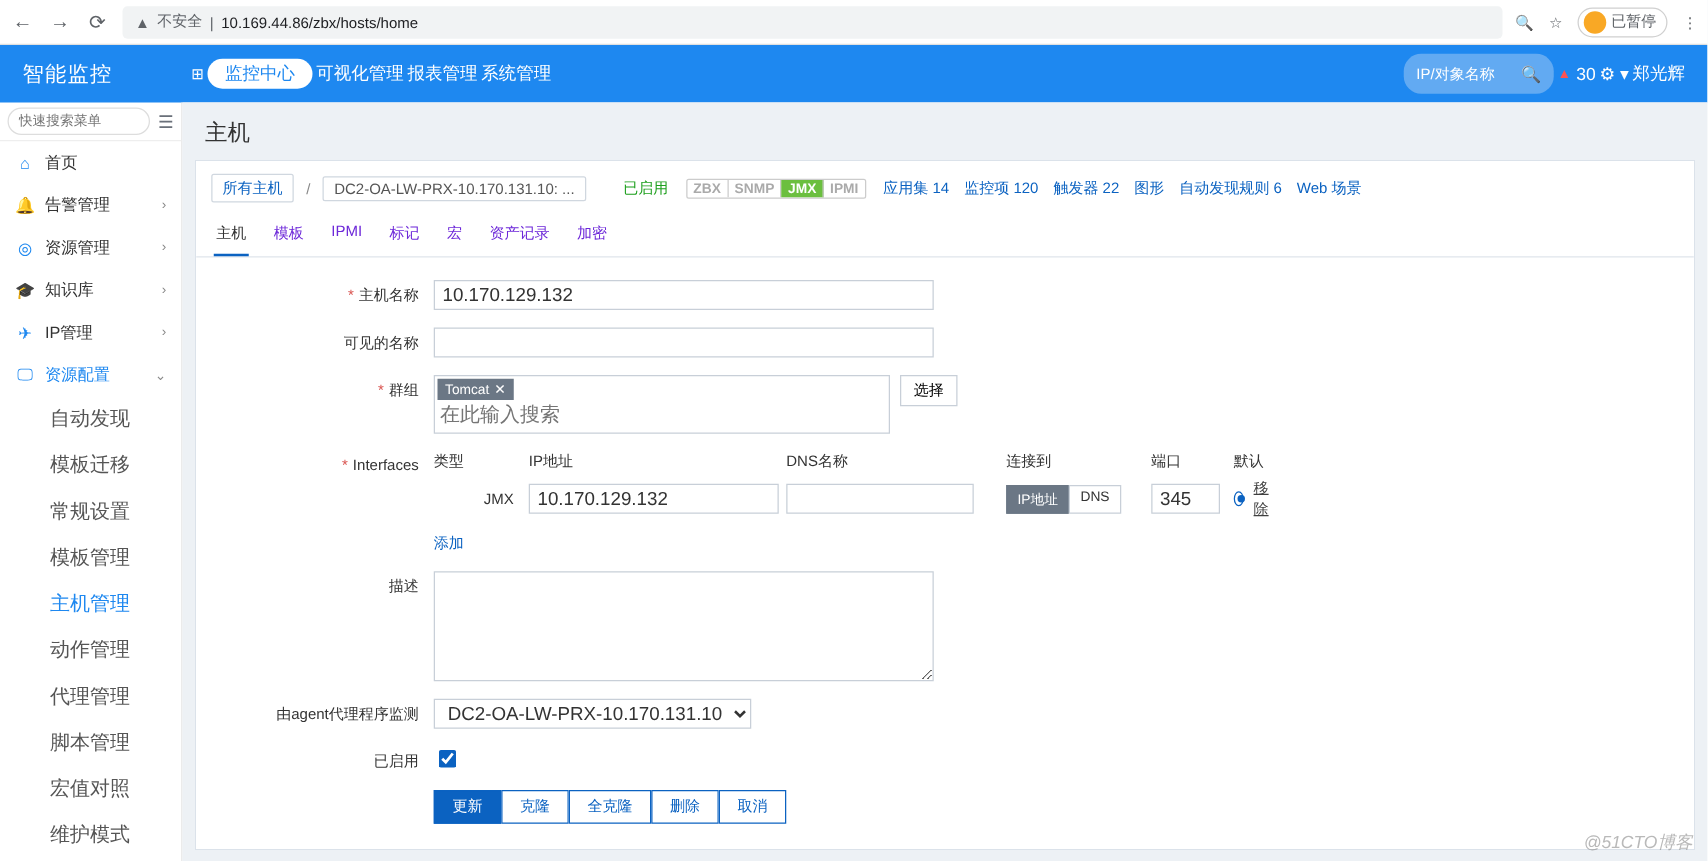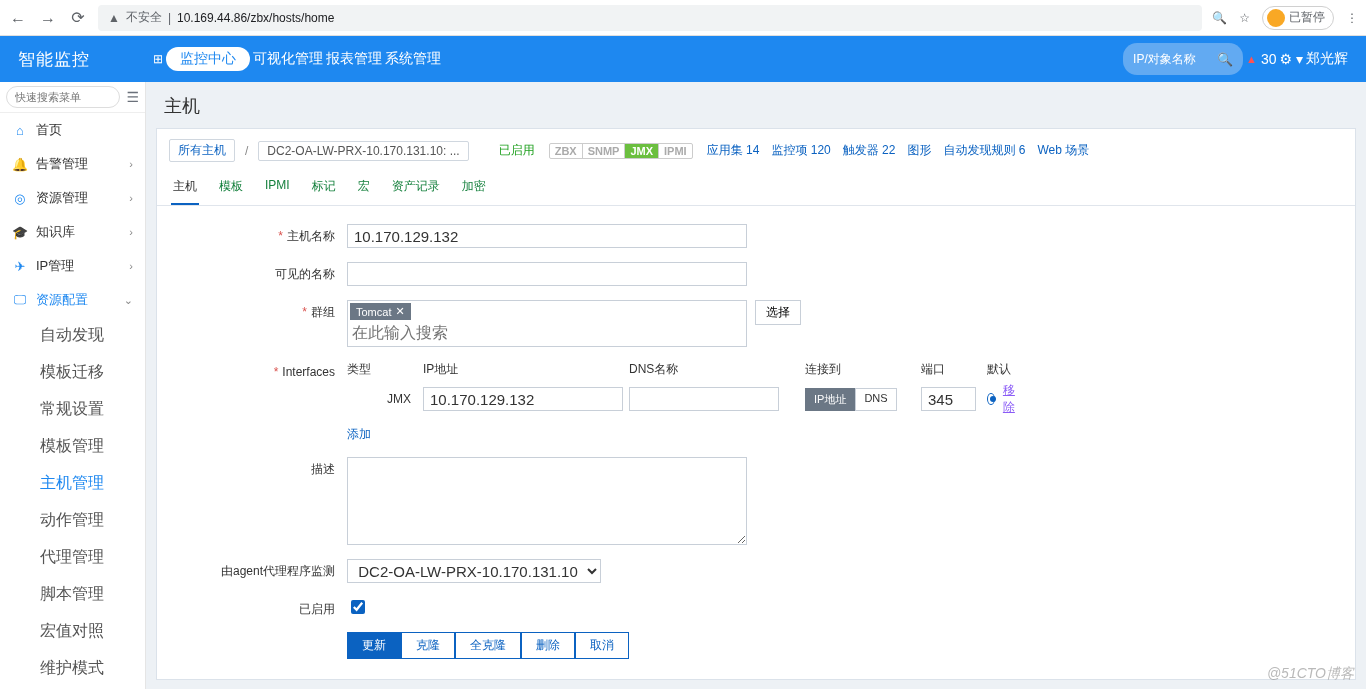--- a/index.html
+++ b/index.html
@@ -71,46 +71,46 @@
   }
   .crumb-box { border:1px solid #d0d7df; padding:2px 8px; border-radius:2px; color:#0b62c1;}
   .crumb-box.gray { color:#555; }
   .status-group { display:flex; border:1px solid #ccc; border-radius:2px; overflow:hidden;font-weight:bold;}
   .status-group span { padding:1px 5px; font-size:11px; border-right:1px solid #ccc; color:#aaa;}
   .status-group span:last-child{border-right:none;}
   .status-group .on { background:#6bbf3f; color:#fff;}
   .link { color:#0b62c1; }
   .stat-row { display:flex; gap:14px; flex-wrap:nowrap; align-items:center; }
   .tabs { display:flex; gap:18px; padding:6px 14px 0; border-bottom:1px solid #e0e5ec; font-size:12px;}
-  .tab { color:#15803d; padding:6px 2px 8px; cursor:pointer;}
+  .tab { color:#6d28d9; padding:6px 2px 8px; cursor:pointer;}
   .tab.active { color:#333; border-bottom:2px solid #0b62c1; font-weight:500;}
   
   .form { padding:18px 20px 20px 20px; }
   .form-row { display:flex; align-items:flex-start; margin-bottom:14px; }
   .form-label { width:170px; text-align:right; padding-right:12px; padding-top:4px; font-size:12px; color:#333;}
   .form-label .req { color:#d9534f; margin-right:4px; }
   .form-control {
     border:1px solid #c8cfd8; height:24px; padding:2px 6px; font-size:15px; color:#333;
     background:#fff;
   }
   .w400 { width:400px; } .w200 { width:200px; } .w150 { width:150px; } .w65{width:55px;}
   textarea.form-control { height:88px; resize:both; }
-  .tagbox { border:1px solid #c8cfd8; width:400px; padding:2px; display:flex; flex-direction:column; gap:2px;}
+  .tagbox { border:1px solid #c8cfd8; width:365px; padding:2px; display:flex; flex-direction:column; gap:2px;}
   .tag { background:#6b7785; color:#fff; font-size:11px; padding:2px 6px; display:inline-flex; align-items:center; gap:4px; width:max-content;}
   .tag .x { cursor:pointer; }
   .tagbox input { border:none; outline:none; font-size:16px; color:#888; padding:2px;}
   .btn-sm { border:1px solid #c8cfd8; background:#fff; padding:3px 10px; font-size:12px; cursor:pointer; }
   .iface-header, .iface-row { display:grid; grid-template-columns:70px 200px 170px 110px 60px 30px; gap:6px; align-items:center;}
   .iface-header div { color:#333; font-size:12px; padding-bottom:4px;}
   .toggle-group { display:flex; }
   .toggle-group span { border:1px solid #c8cfd8; padding:3px 8px; font-size:11px; cursor:pointer; }
   .toggle-group .on { background:#6b7785; color:#fff; border-color:#6b7785;}
   .radio-dot { width:12px; height:12px; border:1px solid #0b62c1; border-radius:50%; display:inline-block; position:relative;}
   .radio-dot::after{content:""; width:6px; height:6px; background:#0b62c1; border-radius:50%; position:absolute; top:2px; left:2px;}
-  .remove-link { color:#8b5cf6; text-decoration:underline; font-size:12px; margin-left:4px;}
+  .remove-link { color:#404040; text-decoration:underline; font-size:12px; margin-left:4px;}
   .btn-row { display:flex; }
   .btn { border:1px solid #0b62c1; color:#0b62c1; background:#fff; padding:4px 14px; font-size:12px; cursor:pointer;}
   .btn.primary { background:#0b62c1; color:#fff;}
   .checkbox { width:14px; height:14px; accent-color:#0b62c1; }
   select.form-control{ height:24px;text-align:center;}
   .watermark { position:absolute; right:12px; bottom:6px; color:#8a8a8a; font-size:14px; font-style:italic; opacity:.6;}
   .enabled-green { color:#1fa01f; font-size:12px; }
 </style>
 </head>
 <body>

